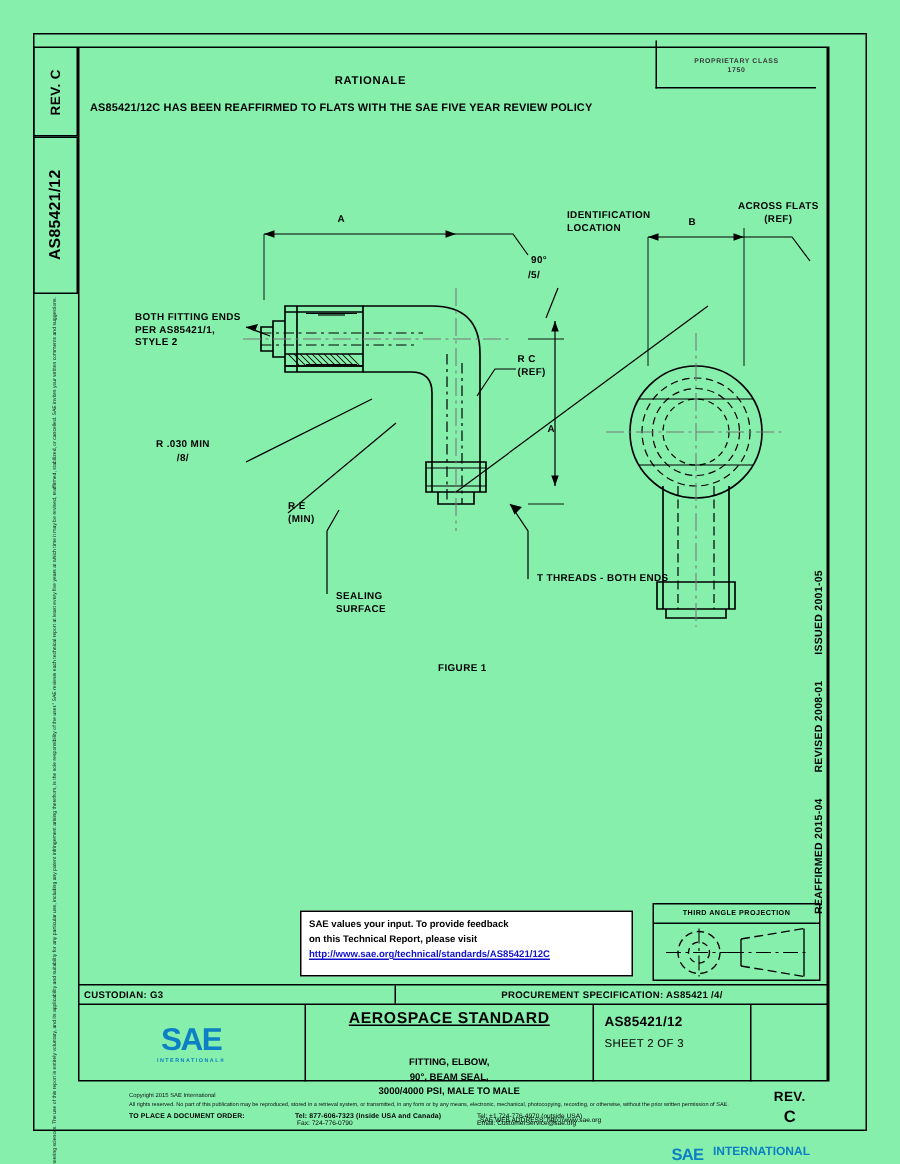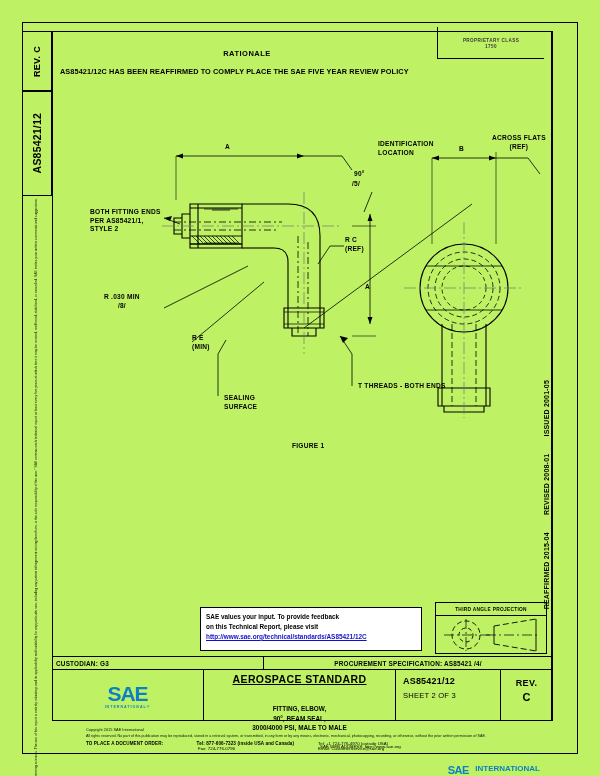--- a/index.html
+++ b/index.html
@@ -4,21 +4,21 @@
 <style>
   * { box-sizing: border-box; }
   html, body {
     margin: 0; padding: 0;
     background: #ffffff;
     font-family: "Liberation Sans", sans-serif;
   }
   #page {
     position: relative;
     width: 600px; height: 776px;
-    background: #bef264;
+    background: #86efac;
     overflow: hidden;
   }
 
   
   #outer-frame {
     position: absolute;
     left: 22px; top: 22px;
     width: 556px; height: 732px;
     border: 1.5px solid #000;
   }
@@ -192,21 +192,21 @@
   #title-cell .sub { font-size: 6.4px; font-weight: bold; line-height: 1.5; }
   #doc-cell {
     width: 105px; border-right: 1.4px solid #000;
     padding: 6px 0 0 7px;
   }
   #doc-cell .num { font-size: 9px; font-weight: bold; letter-spacing: .2px; }
   #doc-cell .sheet { font-size: 7.6px; margin-top: 5px; letter-spacing: .2px; }
   #revc-cell {
     flex: 1; text-align: center; padding-top: 8px;
   }
-  #revc-cell .t1 { font-size: 9px; font-weight: bold; letter-spacing: .3px; }
+  #revc-cell .t1 { font-size: 9px; font-weight: bold; letter-spacing: .3px; margin-top: 48px; }
   #revc-cell .t2 { font-size: 11px; font-weight: bold; margin-top: 3px; }
 
   
   #footer {
     position: absolute; left: 86px; top: 727px; width: 450px;
   }
   #footer .c1 { font-size: 3.9px; color: #111; line-height: 1.45; }
   #footer .c2 { font-size: 3.7px; color: #111; line-height: 1.45; margin-top: 1px; }
   #footer-row {
     display: flex; margin-top: 2px;
@@ -247,21 +247,21 @@
   <div class="vbox" id="disclaimer-box">
     <span class="vtext">SAE Technical Standards Board Rules provide that: “This report is published by SAE to advance the state of technical and engineering sciences. The use of this report is entirely voluntary, and its applicability and suitability for any particular use, including any patent infringement arising therefrom, is the sole responsibility of the user.”   SAE reviews each technical report at least every five years at which time it may be revised, reaffirmed, stabilized, or cancelled. SAE invites your written comments and suggestions.</span>
   </div>
 
   <div id="stamp-box">
     <div class="l1">PROPRIETARY CLASS</div>
     <div class="l2">1750</div>
   </div>
 
   <div id="rationale-title">RATIONALE</div>
-  <div id="rationale-body">AS85421/12C HAS BEEN REAFFIRMED TO COMPLY PLACE THE SAE FIVE YEAR REVIEW POLICY</div>
+  <div id="rationale-body">AS85421/12C HAS BEEN REAFFIRMED TO FLATS WITH THE SAE FIVE YEAR REVIEW POLICY</div>
 
   <div id="dates-col">
     <span class="vtext">REAFFIRMED 2015-04        REVISED 2008-01        ISSUED 2001-05</span>
   </div>
 
   <div id="drawing">
 
     <svg width="500" height="500" viewBox="0 0 500 500">
       <g stroke="#000" fill="none" stroke-width="1.1" stroke-linecap="butt">
 

